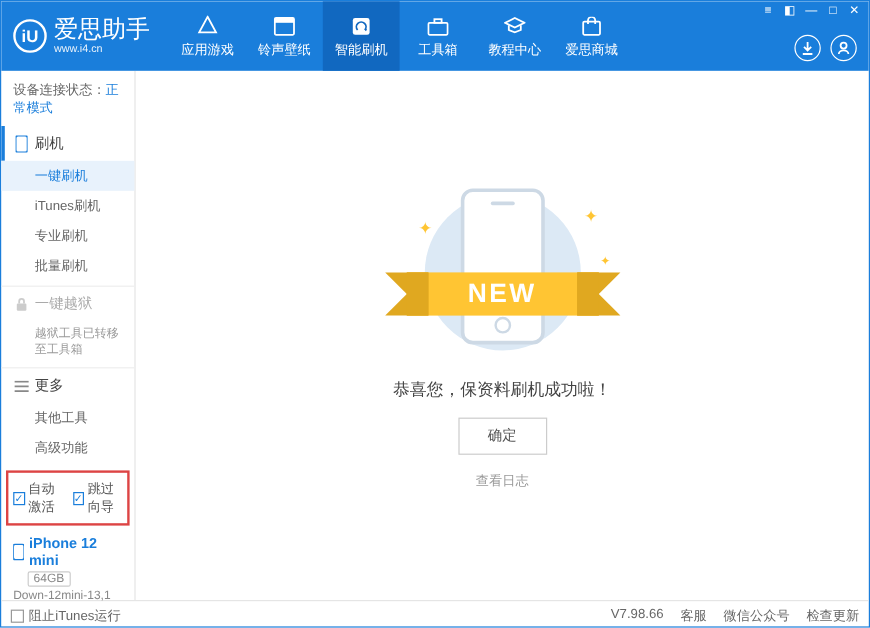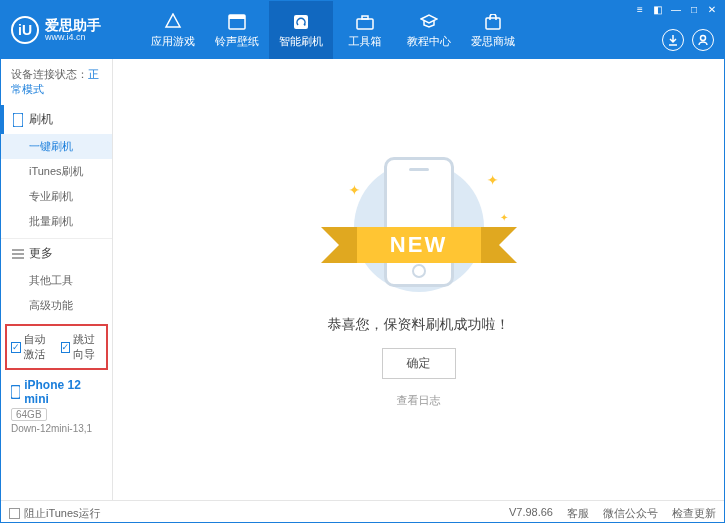--- a/index.html
+++ b/index.html
@@ -1,20 +1,20 @@
 <!DOCTYPE html>
 <html><head>
 <meta charset="utf-8">
 <style>
 * { margin: 0; padding: 0; box-sizing: border-box; font-family: "Microsoft YaHei", Arial, sans-serif; }
 body { background: #fff; width: 725px; height: 523px; overflow: hidden; border: 1px solid #1a7edb; }
 .header { background: #1a7edb; height: 58px; display: flex; align-items: center; color: #fff; position: relative; }
 .logo-area { display: flex; align-items: center; padding: 0 10px; min-width: 140px; }
 .logo-icon { width: 28px; height: 28px; border: 2px solid #fff; border-radius: 50%; display: flex; align-items: center; justify-content: center; font-weight: bold; font-size: 14px; margin-right: 6px; }
-.logo-text { font-size: 14px; font-weight: bold; line-height: 1; }
+.logo-text { font-size: 20px; font-weight: normal; line-height: 1; }
 .logo-url { font-size: 9px; opacity: 0.9; }
 .nav { display: flex; height: 100%; flex: 1; }
 .nav-item { width: 64px; display: flex; flex-direction: column; align-items: center; justify-content: center; font-size: 11px; cursor: pointer; gap: 2px; }
 .nav-item.active { background: #1168c0; }
 .nav-icon { width: 20px; height: 20px; display: flex; align-items: center; justify-content: center; }
 .nav-icon svg { fill: #fff; }
 .header-right { position: absolute; right: 6px; top: 2px; display: flex; gap: 6px; align-items: center; font-size: 10px; }
 .hr-icon { width: 12px; height: 12px; cursor: pointer; display: flex; align-items: center; justify-content: center; }
 .header-circles { position: absolute; right: 10px; bottom: 8px; display: flex; gap: 8px; }
 .circle-btn { width: 22px; height: 22px; border: 1.5px solid #fff; border-radius: 50%; display: flex; align-items: center; justify-content: center; cursor: pointer; }
@@ -28,21 +28,21 @@
 .sb-head.accent { border-left: 3px solid #1a7edb; padding-left: 7px; }
 .sb-head-icon { width: 14px; height: 14px; display: flex; align-items: center; justify-content: center; }
 .sb-item { padding: 5px 10px 5px 28px; cursor: pointer; color: #666; font-size: 11px; }
 .sb-item.active { background: #e8f2fc; color: #1a7edb; }
 .sb-note { font-size: 10px; padding: 4px 10px 4px 28px; color: #999; line-height: 1.3; }
 .checks { border: 2px solid #d44; margin: 2px 4px; padding: 6px 4px; display: flex; gap: 8px; font-size: 11px; }
 .chk { display: flex; align-items: center; gap: 3px; cursor: pointer; }
 .chk-box { width: 11px; height: 11px; border: 1px solid #1a7edb; display: flex; align-items: center; justify-content: center; color: #1a7edb; font-size: 9px; }
 .device { padding: 6px 10px; }
 .dev-name { color: #1a7edb; font-size: 12px; font-weight: bold; display: flex; align-items: center; gap: 4px; }
-.dev-badge { display: inline-block; border: 1px solid #ccc; border-radius: 2px; padding: 0 4px; font-size: 10px; color: #888; margin-top: 2px; }
+.dev-badge { display: inline-block; border: 1px solid #ccc; border-radius: 2px; padding: 0 4px; font-size: 10px; color: #888; margin-top: 2px; margin-left: 12px; }
 .dev-info { font-size: 10px; color: #888; margin-top: 2px; }
 .main { flex: 1; display: flex; flex-direction: column; align-items: center; justify-content: center; gap: 14px; }
 .illus { width: 200px; height: 150px; position: relative; }
 .bg-circle { position: absolute; width: 130px; height: 130px; background: #dce9f5; border-radius: 50%; left: 35px; top: 10px; }
 .phone { position: absolute; width: 70px; height: 130px; background: #fff; border: 3px solid #cdd9e5; border-radius: 10px; left: 65px; top: 5px; }
 .phone::before { content: ''; position: absolute; top: 8px; left: 50%; transform: translateX(-50%); width: 20px; height: 3px; background: #cdd9e5; border-radius: 2px; }
 .phone::after { content: ''; position: absolute; bottom: 6px; left: 50%; transform: translateX(-50%); width: 10px; height: 10px; border: 2px solid #cdd9e5; border-radius: 50%; }
 .ribbon { position: absolute; left: 20px; top: 75px; width: 160px; height: 36px; background: #ffc533; display: flex; align-items: center; justify-content: center; color: #fff; font-weight: bold; font-size: 22px; letter-spacing: 2px; }
 .ribbon::before, .ribbon::after { content: ''; position: absolute; width: 0; height: 0; border: 18px solid #e0a820; }
 .ribbon::before { left: -18px; border-left-color: transparent; }
@@ -160,20 +160,32 @@
             </svg>
           </span>
         <span>刷机</span>
       </div>
       <div class="sb-item active">一键刷机</div>
       <div class="sb-item">iTunes刷机</div>
       <div class="sb-item">专业刷机</div>
       <div class="sb-item">批量刷机</div>
     </div>
 
+    <div class="sb-section">
+      <div class="sb-head" style="color:#aaa;">
+        <span class="sb-head-icon">
+            <svg width="12" height="12" viewBox="0 0 12 12">
+              <rect x="2" y="5" width="8" height="6" rx="1" fill="#ccc"></rect>
+              <path d="M4 5 V3 a2 2 0 0 1 4 0 V5" fill="none" stroke="#ccc" stroke-width="1.5"></path>
+            </svg>
+          </span>
+        <span>一键越狱</span>
+      </div>
+      <div class="sb-note">越狱工具已转移至工具箱</div>
+    </div>
 
     <div class="sb-section" style="border-bottom:none;">
       <div class="sb-head">
         <span class="sb-head-icon">
             <svg width="12" height="10" viewBox="0 0 12 10">
               <path d="M0 1 h12 M0 5 h12 M0 9 h12" stroke="#888" stroke-width="1.5"></path>
             </svg>
           </span>
         <span>更多</span>
       </div>

